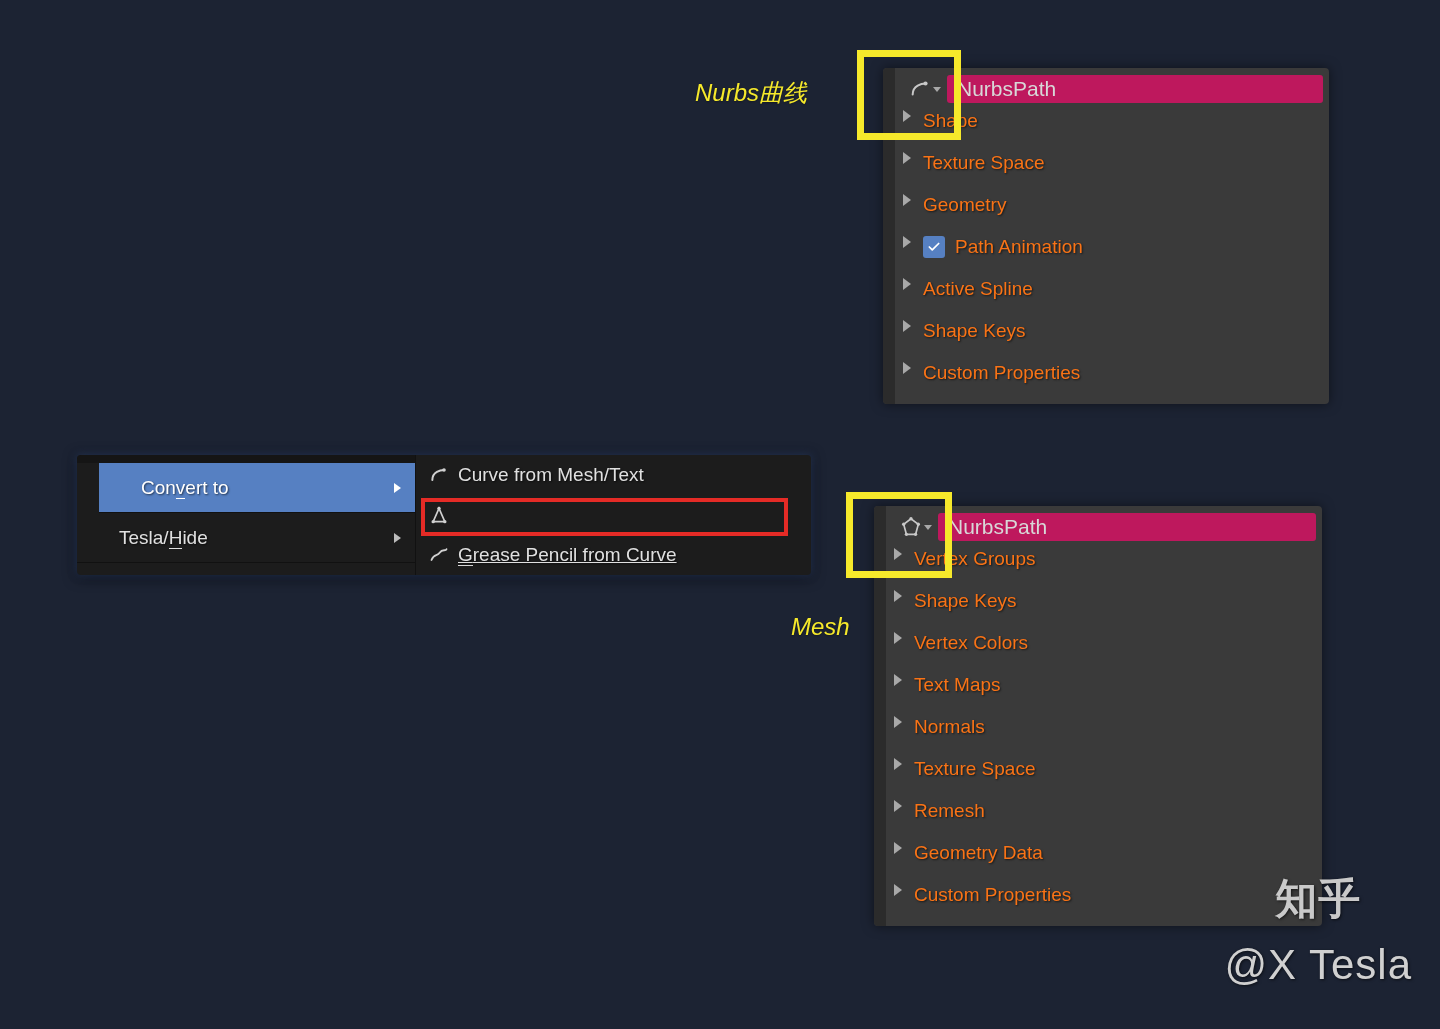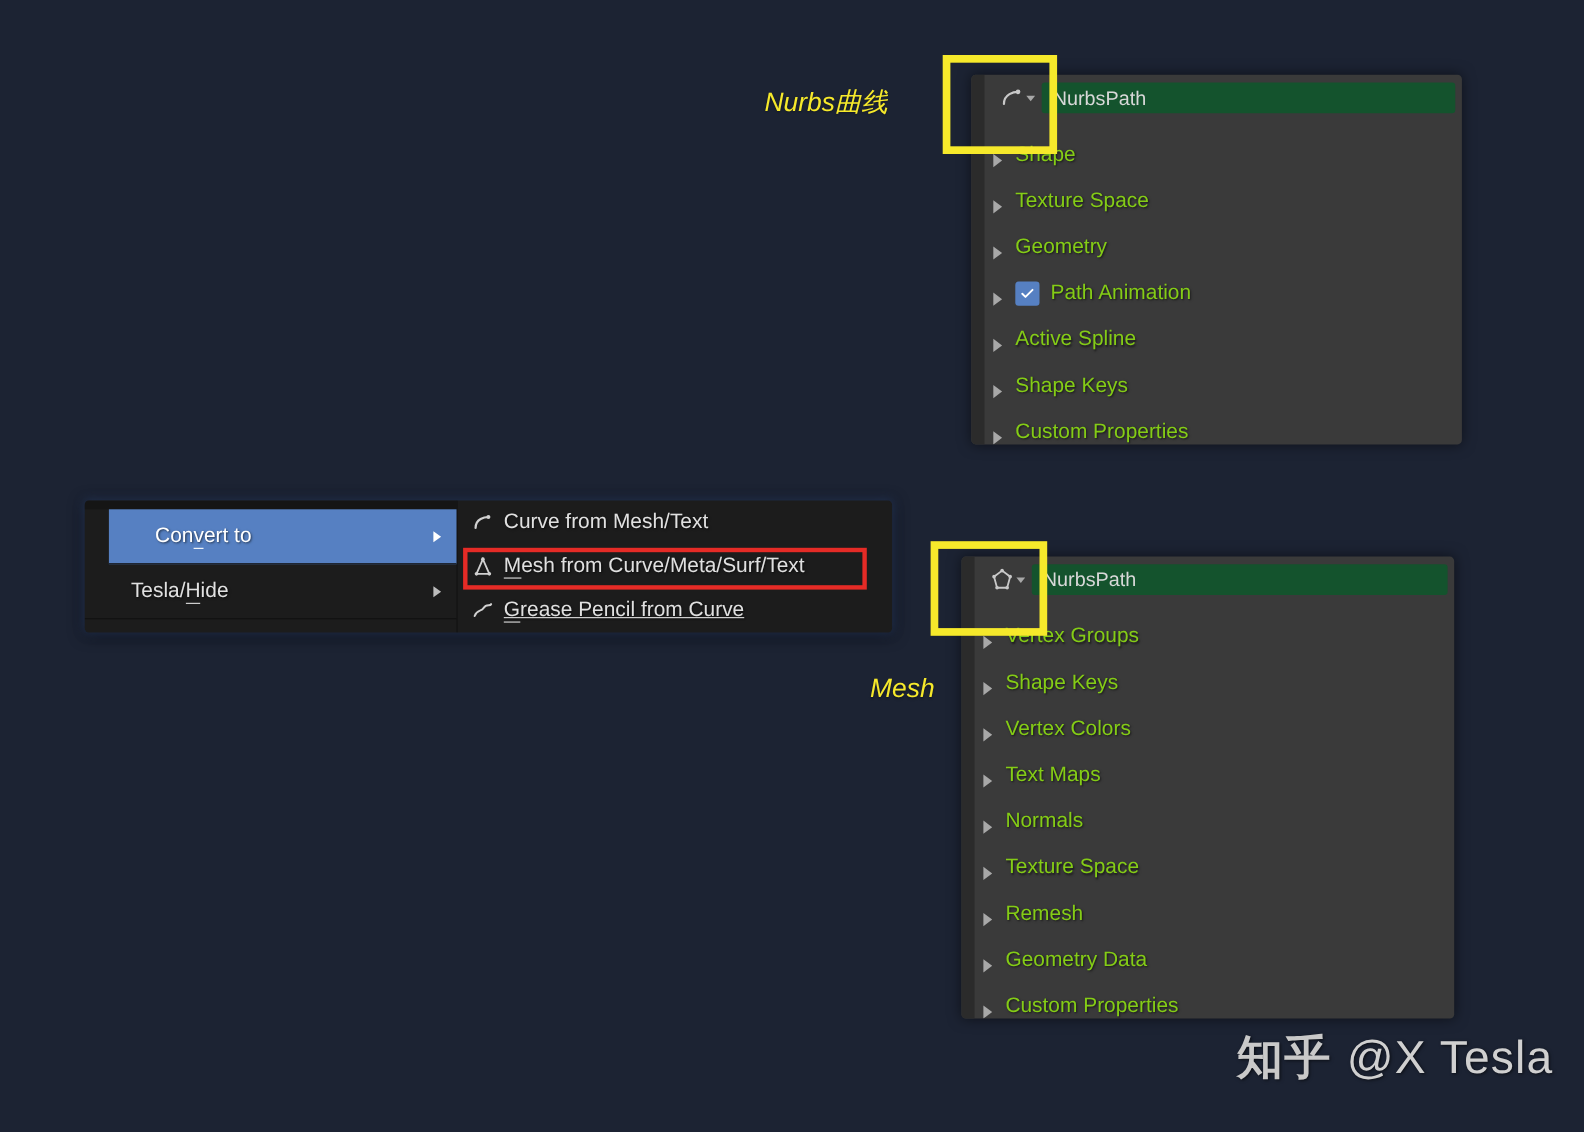--- a/index.html
+++ b/index.html
@@ -60,35 +60,35 @@
   .hdr-icon-box svg { display: block; }
   .chev-down-sm {
     width: 0; height: 0;
     border-left: 4px solid transparent;
     border-right: 4px solid transparent;
     border-top: 5px solid #a8a8a8;
   }
   .name-field {
     flex: 1;
     height: 28px;
-    background: #14532d;
+    background: #be185d;
     color: #d8d8d8;
     display: flex;
     align-items: center;
     padding: 0 10px;
     border-radius: 3px;
     margin-right: 6px;
-    font-size: 18px;
+    font-size: 21px;
   }
   .prop-row {
     display: flex;
-    align-items: flex-end;
+    align-items: flex-start;
     height: 42px;
     padding-left: 20px;
-    color: #84cc16;
+    color: #f97316;
     font-size: 19px;
     text-shadow: 1px 1px 2px rgba(0,0,0,0.6);
   }
   .tri {
     width: 0; height: 0;
     border-top: 6px solid transparent;
     border-bottom: 6px solid transparent;
     border-left: 8px solid #a8a8a8;
     margin-right: 12px;
   }
@@ -158,20 +158,21 @@
     bottom: 40px;
     color: #d0d0d0;
     font-size: 42px;
     font-weight: 500;
     letter-spacing: 1px;
     display:flex;
     align-items:center;
     gap:14px;
     z-index: 60;
     text-shadow: 1px 1px 3px rgba(0,0,0,0.6);
+    flex-direction: column;
   }
   .zhihu {
     color: #c9c9c9;
     font-family: "PingFang SC","Hiragino Sans GB",sans-serif;
     font-weight:700;
     font-size:42px;
   }
 </style>
 </head>
 <body>
@@ -312,21 +313,20 @@
     </div>
     <div class="menu-item" style="height:40px;">
       <span class="mi-icon">
         <svg width="20" height="20" viewBox="0 0 24 24">
             <path d="M12 4 L5 20 L19 20 Z" fill="none" stroke="#d0d0d0" stroke-width="2"></path>
             <circle cx="12" cy="4" r="2" fill="#d0d0d0"></circle>
             <circle cx="5" cy="20" r="2" fill="#d0d0d0"></circle>
             <circle cx="19" cy="20" r="2" fill="#d0d0d0"></circle>
           </svg>
       </span>
-      <span><span></span><span class="under">M</span><span>esh from Curve/Meta/Surf/Text</span></span>
     </div>
     <div class="menu-item" style="height:40px;text-decoration:underline;">
       <span class="mi-icon">
         <svg width="20" height="20" viewBox="0 0 24 24">
             <path d="M3 18 C6 10 10 14 13 9 C16 4 20 8 21 5" fill="none" stroke="#d0d0d0" stroke-width="2.2" stroke-linecap="round"></path>
           </svg>
       </span>
       <span><span></span><span class="under">G</span><span>rease Pencil from Curve</span></span>
     </div>
   </div>

